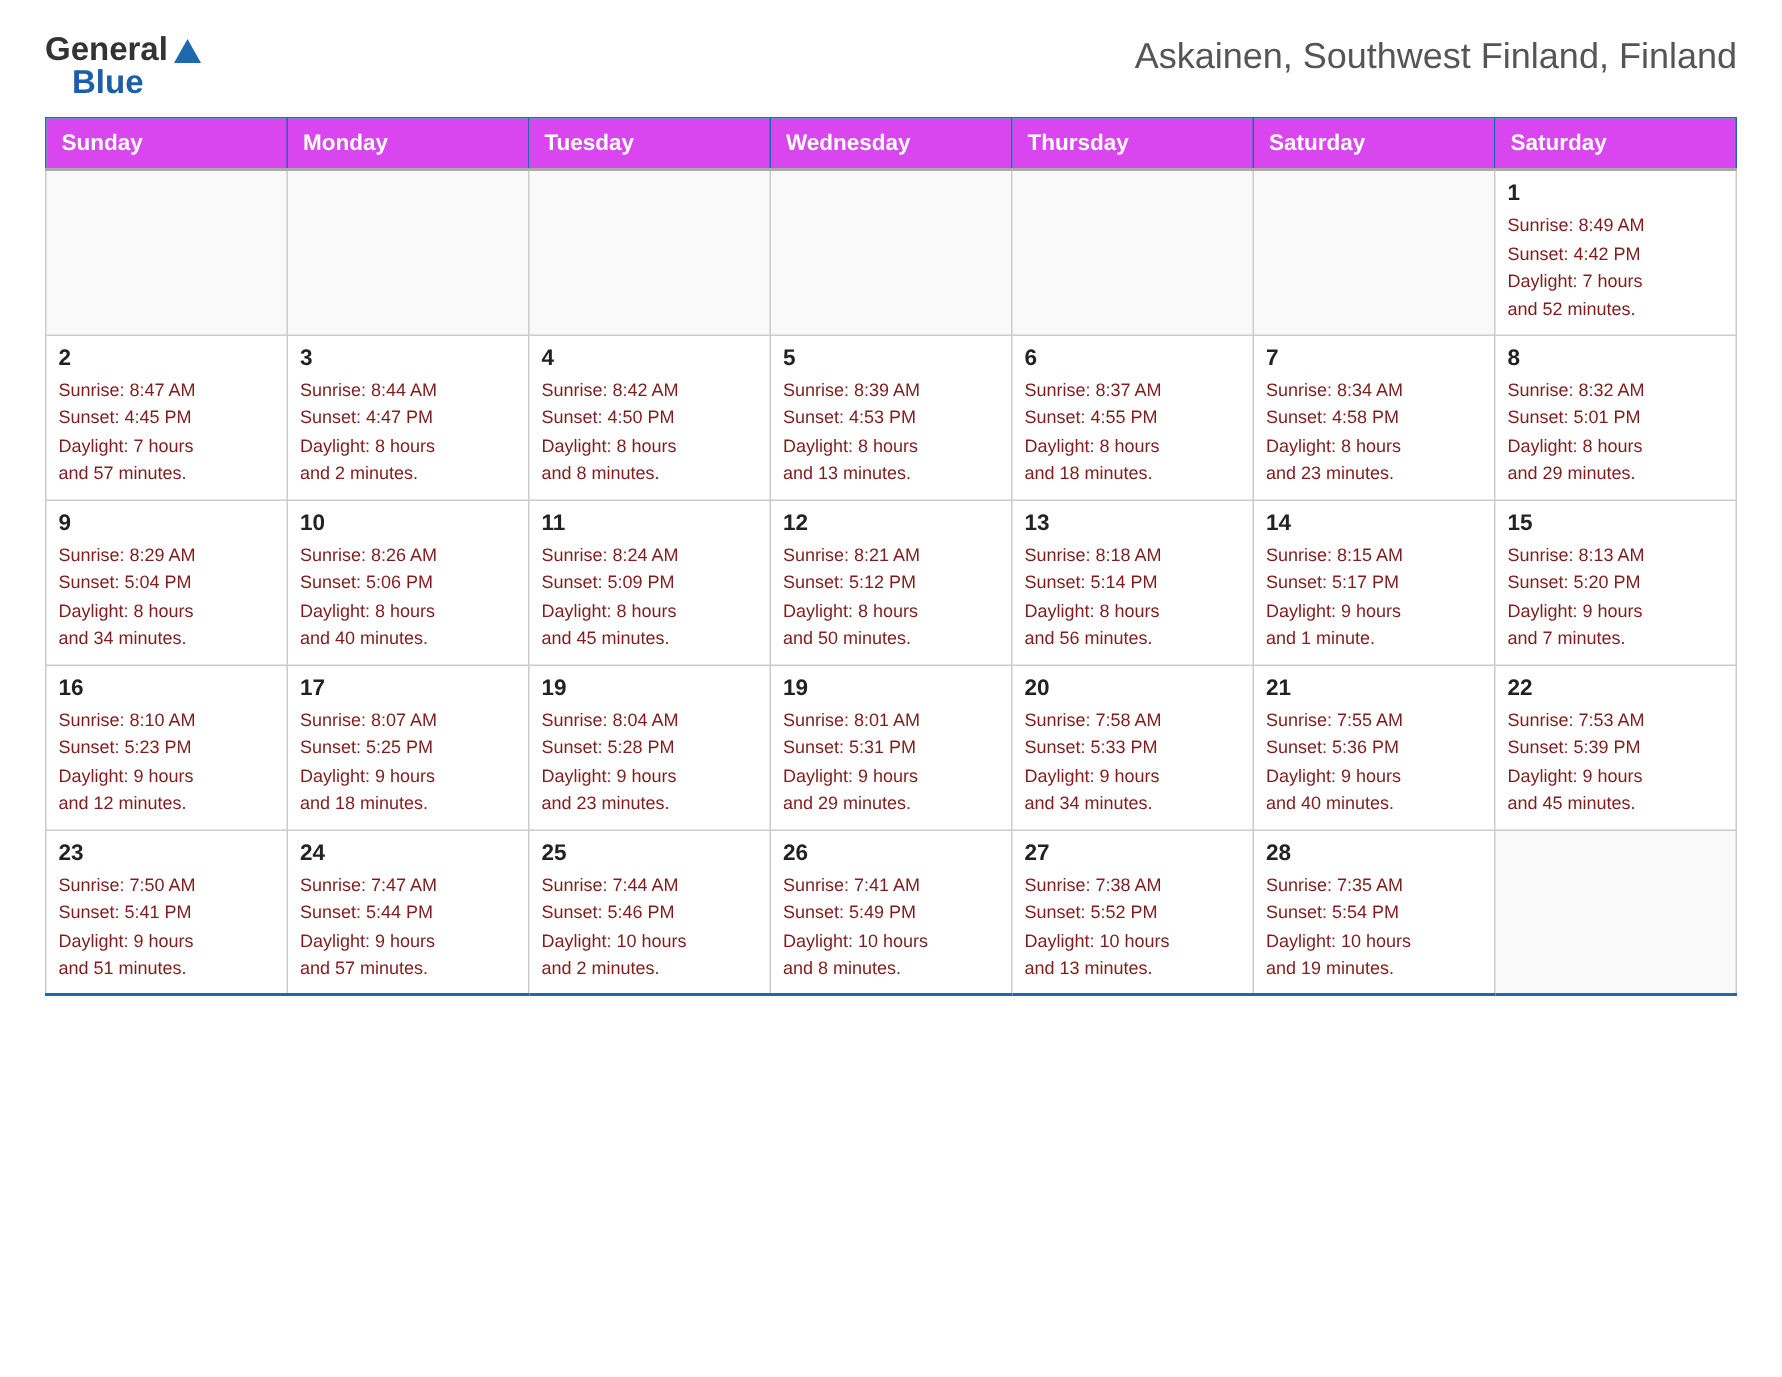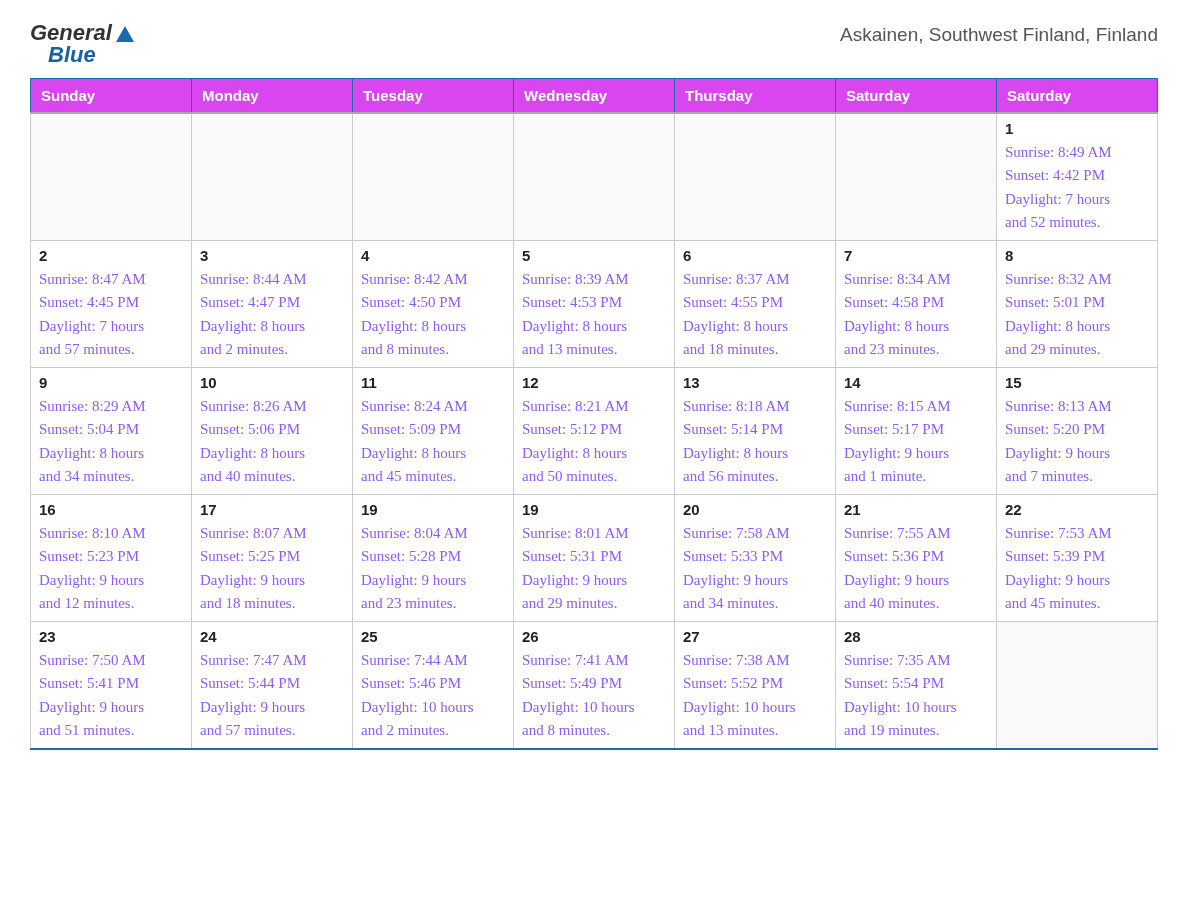--- a/index.html
+++ b/index.html
@@ -13,21 +13,20 @@
     .header {
       display: flex;
       justify-content: space-between;
       align-items: flex-start;
       margin-bottom: 10px;
     }
     .logo {
       display: flex;
       align-items: center;
       gap: 4px;
-      font-style: italic;
     }
     .logo-text-general {
       font-size: 22px;
       font-weight: bold;
       color: #333;
     }
     .logo-text-blue {
       font-size: 22px;
       font-weight: bold;
       color: #1a5fa8;
@@ -35,21 +34,21 @@
     .title-block {
       text-align: right;
     }
     .month-title {
       font-size: 46px;
       font-weight: bold;
       color: #222;
       line-height: 1.1;
     }
     .location-title {
-      font-size: 19px;
+      font-size: 24px;
       color: #555;
       margin-top: 4px;
     }
     .calendar {
       width: 100%;
       border-collapse: collapse;
       margin-top: 8px;
     }
     .calendar thead tr th {
       background-color: #d946ef;
@@ -74,24 +73,23 @@
       border-top: 2px solid #aaa;
     }
     .calendar tbody tr td .day-number {
       font-size: 15px;
       font-weight: bold;
       color: #222;
       display: block;
       margin-bottom: 4px;
     }
     .calendar tbody tr td .day-info {
-      font-size: 15px;
-      color: #8b5cf6;
+      font-size: 12px;
+      color: #7f1d1d;
       line-height: 1.55;
-      font-family: Liberation Serif, serif;
     }
     .calendar tbody tr td.empty {
       background: #f9f9f9;
     }
     
     .calendar tbody tr td {
       border-bottom: 1px solid #ccc;
     }
     .calendar tbody tr:last-child td {
       border-bottom: 2px solid #1a6aad;

